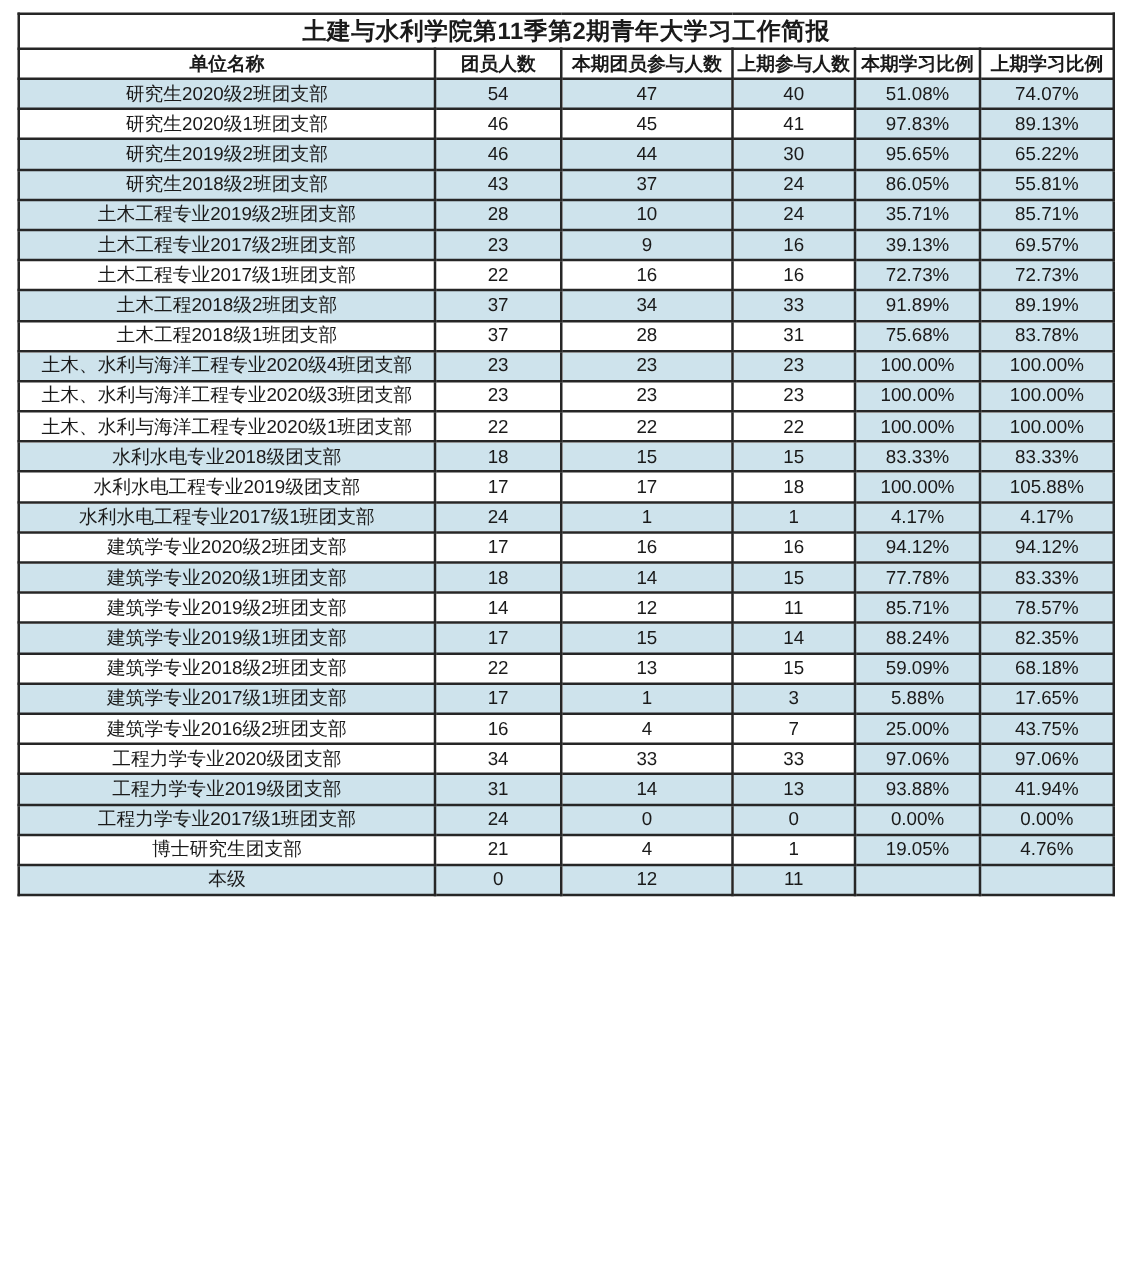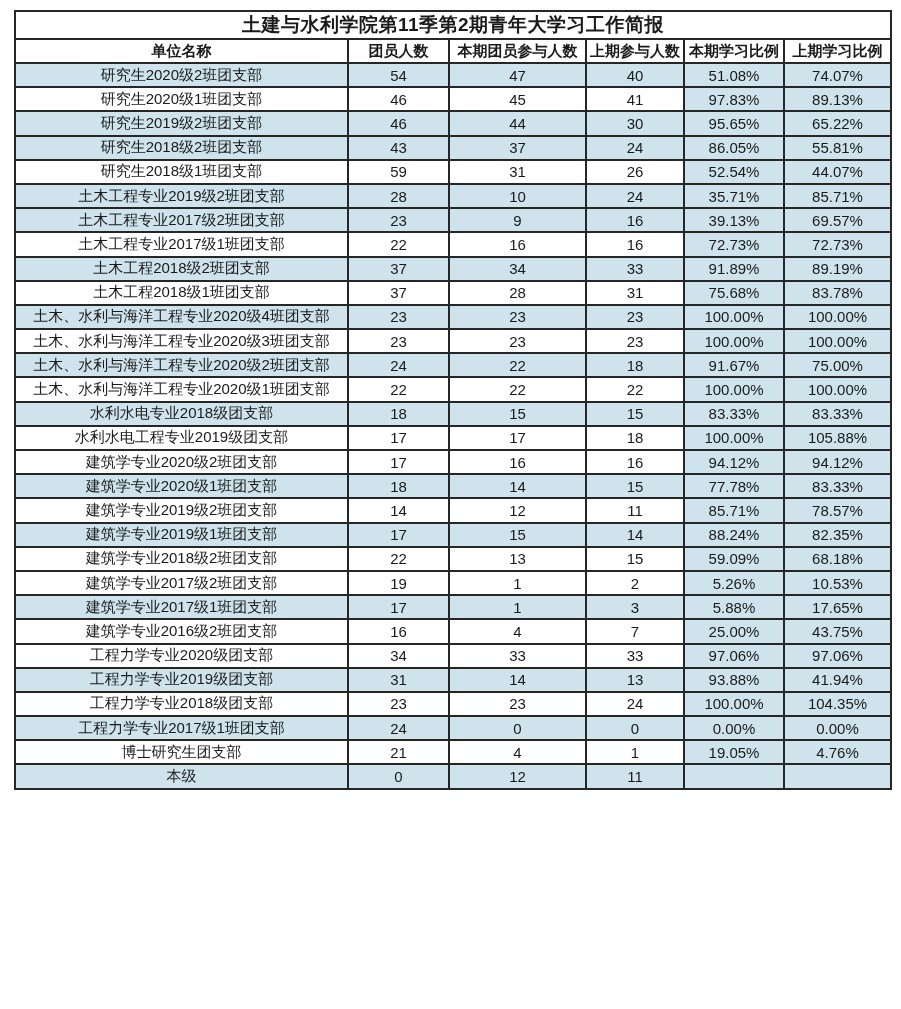--- a/index.html
+++ b/index.html
@@ -104,28 +104,20 @@
           <td class="pct-cell">65.22%</td>
         </tr>
         <tr class="row-blue">
           <td>研究生2018级2班团支部</td>
           <td>43</td>
           <td>37</td>
           <td>24</td>
           <td class="pct-cell">86.05%</td>
           <td class="pct-cell">55.81%</td>
         </tr>
-        <tr>
-          <td>研究生2018级1班团支部</td>
-          <td>59</td>
-          <td>31</td>
-          <td>26</td>
-          <td class="pct-cell">52.54%</td>
-          <td class="pct-cell">44.07%</td>
-        </tr>
         <tr class="row-blue">
           <td>土木工程专业2019级2班团支部</td>
           <td>28</td>
           <td>10</td>
           <td>24</td>
           <td class="pct-cell">35.71%</td>
           <td class="pct-cell">85.71%</td>
         </tr>
         <tr class="row-blue">
           <td>土木工程专业2017级2班团支部</td>
@@ -168,28 +160,20 @@
           <td class="pct-cell">100.00%</td>
         </tr>
         <tr>
           <td>土木、水利与海洋工程专业2020级3班团支部</td>
           <td>23</td>
           <td>23</td>
           <td>23</td>
           <td class="pct-cell">100.00%</td>
           <td class="pct-cell">100.00%</td>
         </tr>
-        <tr class="row-blue">
-          <td>土木、水利与海洋工程专业2020级2班团支部</td>
-          <td>24</td>
-          <td>22</td>
-          <td>18</td>
-          <td class="pct-cell">91.67%</td>
-          <td class="pct-cell">75.00%</td>
-        </tr>
         <tr>
           <td>土木、水利与海洋工程专业2020级1班团支部</td>
           <td>22</td>
           <td>22</td>
           <td>22</td>
           <td class="pct-cell">100.00%</td>
           <td class="pct-cell">100.00%</td>
         </tr>
         <tr class="row-blue">
           <td>水利水电专业2018级团支部</td>
@@ -199,20 +183,28 @@
           <td class="pct-cell">83.33%</td>
           <td class="pct-cell">83.33%</td>
         </tr>
         <tr>
           <td>水利水电工程专业2019级团支部</td>
           <td>17</td>
           <td>17</td>
           <td>18</td>
           <td class="pct-cell">100.00%</td>
           <td class="pct-cell">105.88%</td>
+        </tr>
+        <tr class="row-blue">
+          <td>水利水电工程专业2017级1班团支部</td>
+          <td>24</td>
+          <td>1</td>
+          <td>1</td>
+          <td class="pct-cell">4.17%</td>
+          <td class="pct-cell">4.17%</td>
         </tr>
         <tr>
           <td>建筑学专业2020级2班团支部</td>
           <td>17</td>
           <td>16</td>
           <td>16</td>
           <td class="pct-cell">94.12%</td>
           <td class="pct-cell">94.12%</td>
         </tr>
         <tr class="row-blue">
@@ -240,28 +232,20 @@
           <td class="pct-cell">82.35%</td>
         </tr>
         <tr>
           <td>建筑学专业2018级2班团支部</td>
           <td>22</td>
           <td>13</td>
           <td>15</td>
           <td class="pct-cell">59.09%</td>
           <td class="pct-cell">68.18%</td>
         </tr>
-        <tr>
-          <td>建筑学专业2017级2班团支部</td>
-          <td>19</td>
-          <td>1</td>
-          <td>2</td>
-          <td class="pct-cell">5.26%</td>
-          <td class="pct-cell">10.53%</td>
-        </tr>
         <tr class="row-blue">
           <td>建筑学专业2017级1班团支部</td>
           <td>17</td>
           <td>1</td>
           <td>3</td>
           <td class="pct-cell">5.88%</td>
           <td class="pct-cell">17.65%</td>
         </tr>
         <tr>
           <td>建筑学专业2016级2班团支部</td>
@@ -280,28 +264,20 @@
           <td class="pct-cell">97.06%</td>
         </tr>
         <tr class="row-blue">
           <td>工程力学专业2019级团支部</td>
           <td>31</td>
           <td>14</td>
           <td>13</td>
           <td class="pct-cell">93.88%</td>
           <td class="pct-cell">41.94%</td>
         </tr>
-        <tr>
-          <td>工程力学专业2018级团支部</td>
-          <td>23</td>
-          <td>23</td>
-          <td>24</td>
-          <td class="pct-cell">100.00%</td>
-          <td class="pct-cell">104.35%</td>
-        </tr>
         <tr class="row-blue">
           <td>工程力学专业2017级1班团支部</td>
           <td>24</td>
           <td>0</td>
           <td>0</td>
           <td class="pct-cell">0.00%</td>
           <td class="pct-cell">0.00%</td>
         </tr>
         <tr>
           <td>博士研究生团支部</td>

